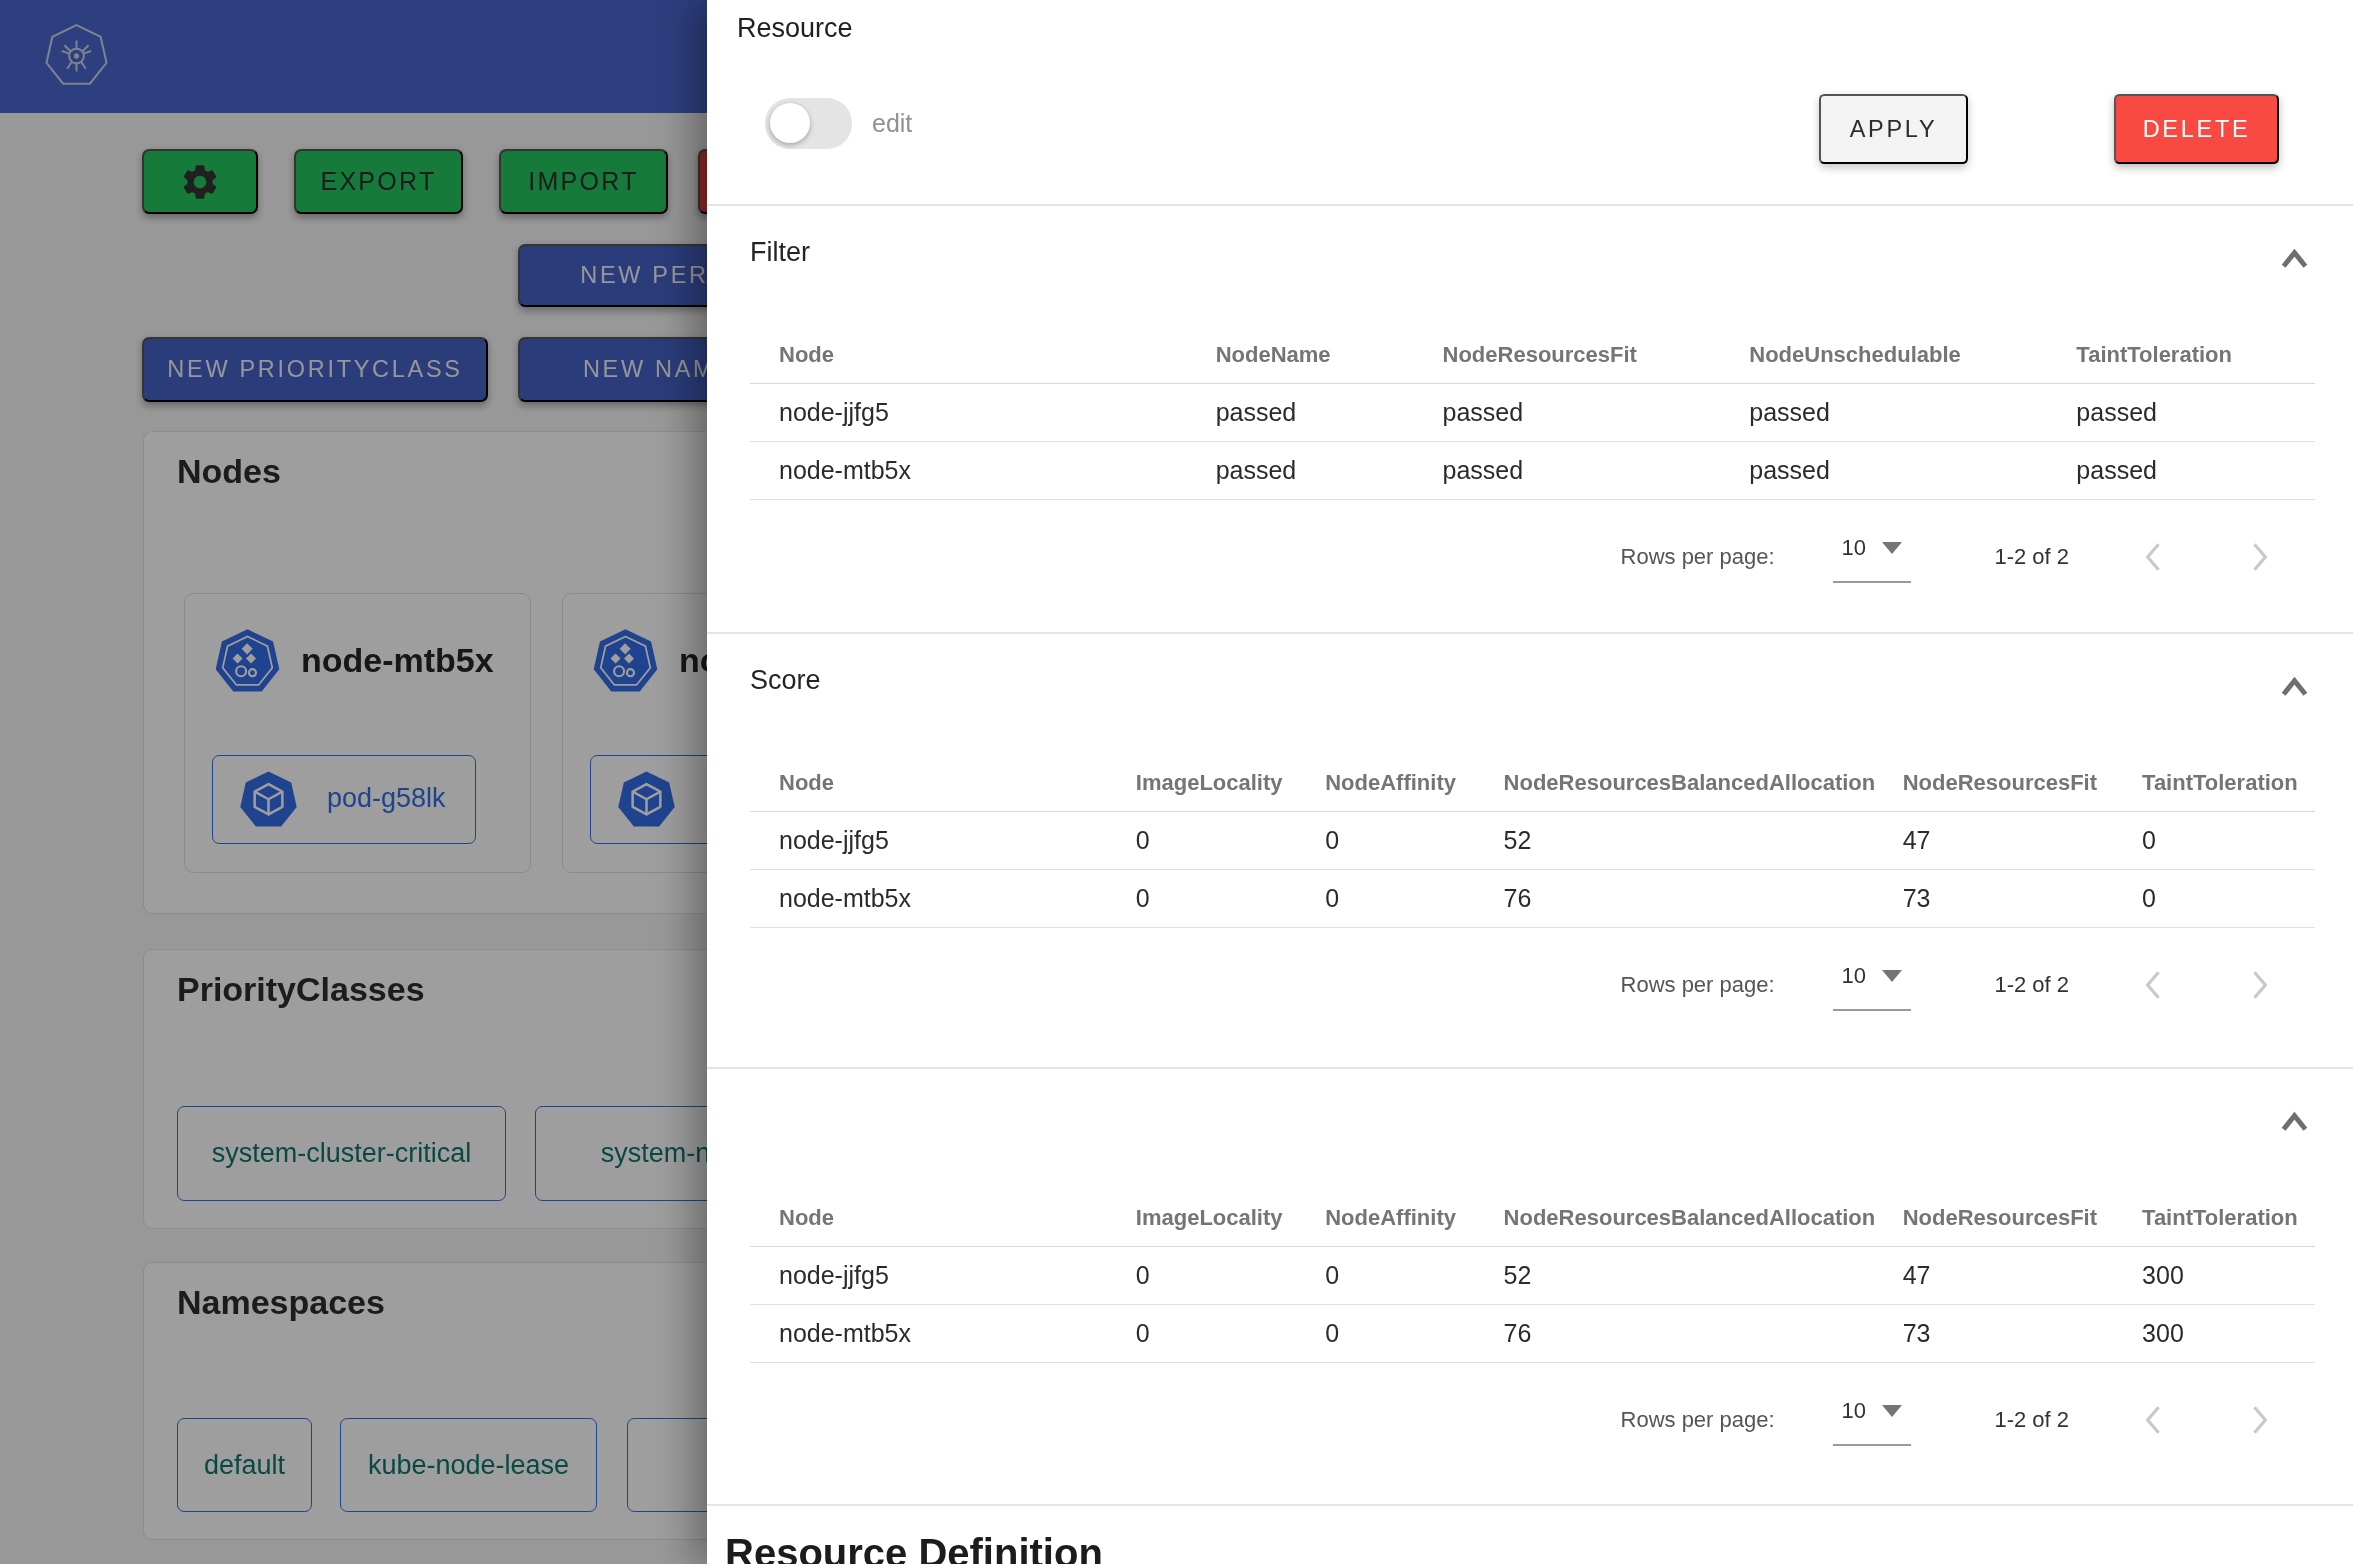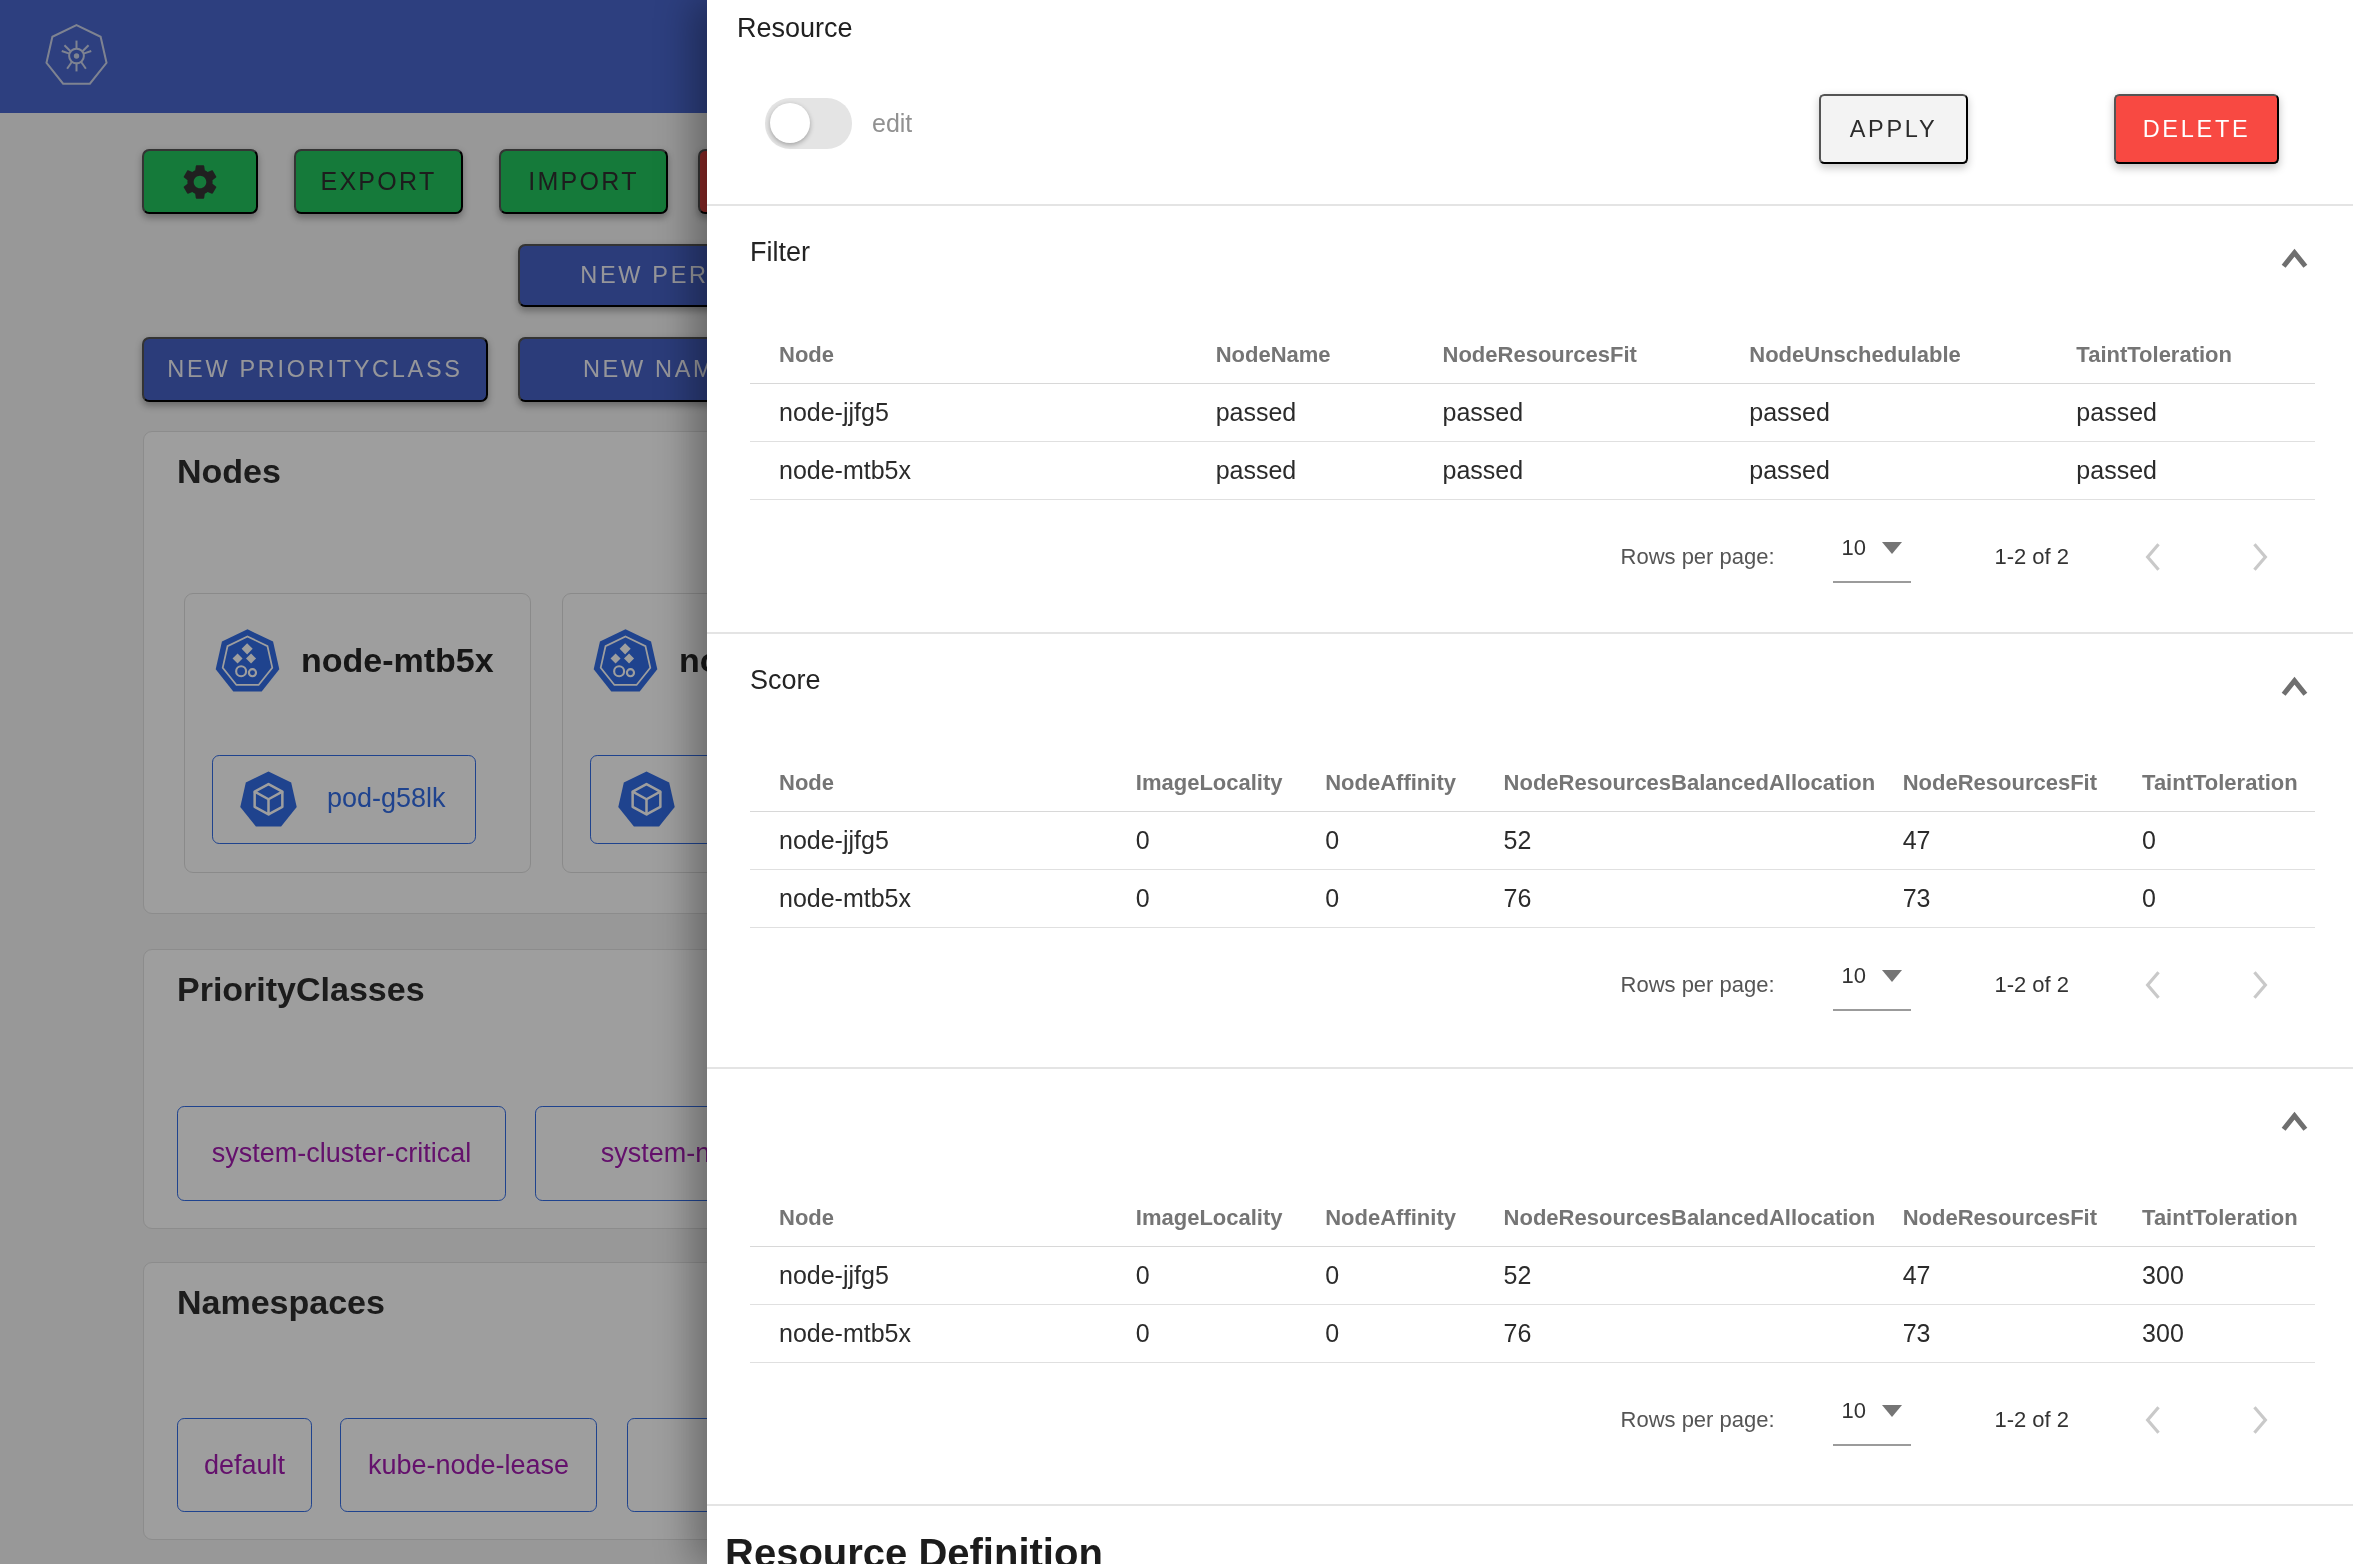--- a/index.html
+++ b/index.html
@@ -46,21 +46,21 @@
   #node-card-1 { left:418px; }
   .node-icon { position:absolute; left:27px; top:31px; width:71px; height:74px; }
   .node-name { position:absolute; left:116px; top:47px; font-size:34px; font-weight:bold; color:#262626; }
   .pod-btn { position:absolute; left:27px; top:161px; width:264px; height:89px;
              border:1.8px solid #326ce5; border-radius:7.2px; background:#fff; cursor:pointer; }
   .pod-icon { position:absolute; left:23.5px; top:11px; width:63px; height:67px; }
   .pod-name { position:absolute; left:114px; top:0; height:85px; line-height:85px;
               font-size:27px; color:#326ce5; }
 
   .chip { position:absolute; border:1.8px solid #326ce5; border-radius:7.2px; background:transparent;
-          color:#a21caf; font-size:27px; display:flex; align-items:center; justify-content:center;
+          color:#0f766e; font-size:27px; display:flex; align-items:center; justify-content:center;
           cursor:pointer; }
   #pc-chip-0 { left:33px;  top:156px; width:329px; height:95px; }
   #pc-chip-1 { left:391px; top:156px; width:271px; height:95px; }
   #ns-chip-0 { left:33px;  top:155px; width:135px; height:94px; }
   #ns-chip-1 { left:196px; top:155px; width:257px; height:94px; }
   #ns-chip-2 { left:483px; top:155px; width:235px; height:94px; }
 
   
   .scrim { position:absolute; inset:0; background:rgba(0,0,0,0.38); z-index:5; }
 

